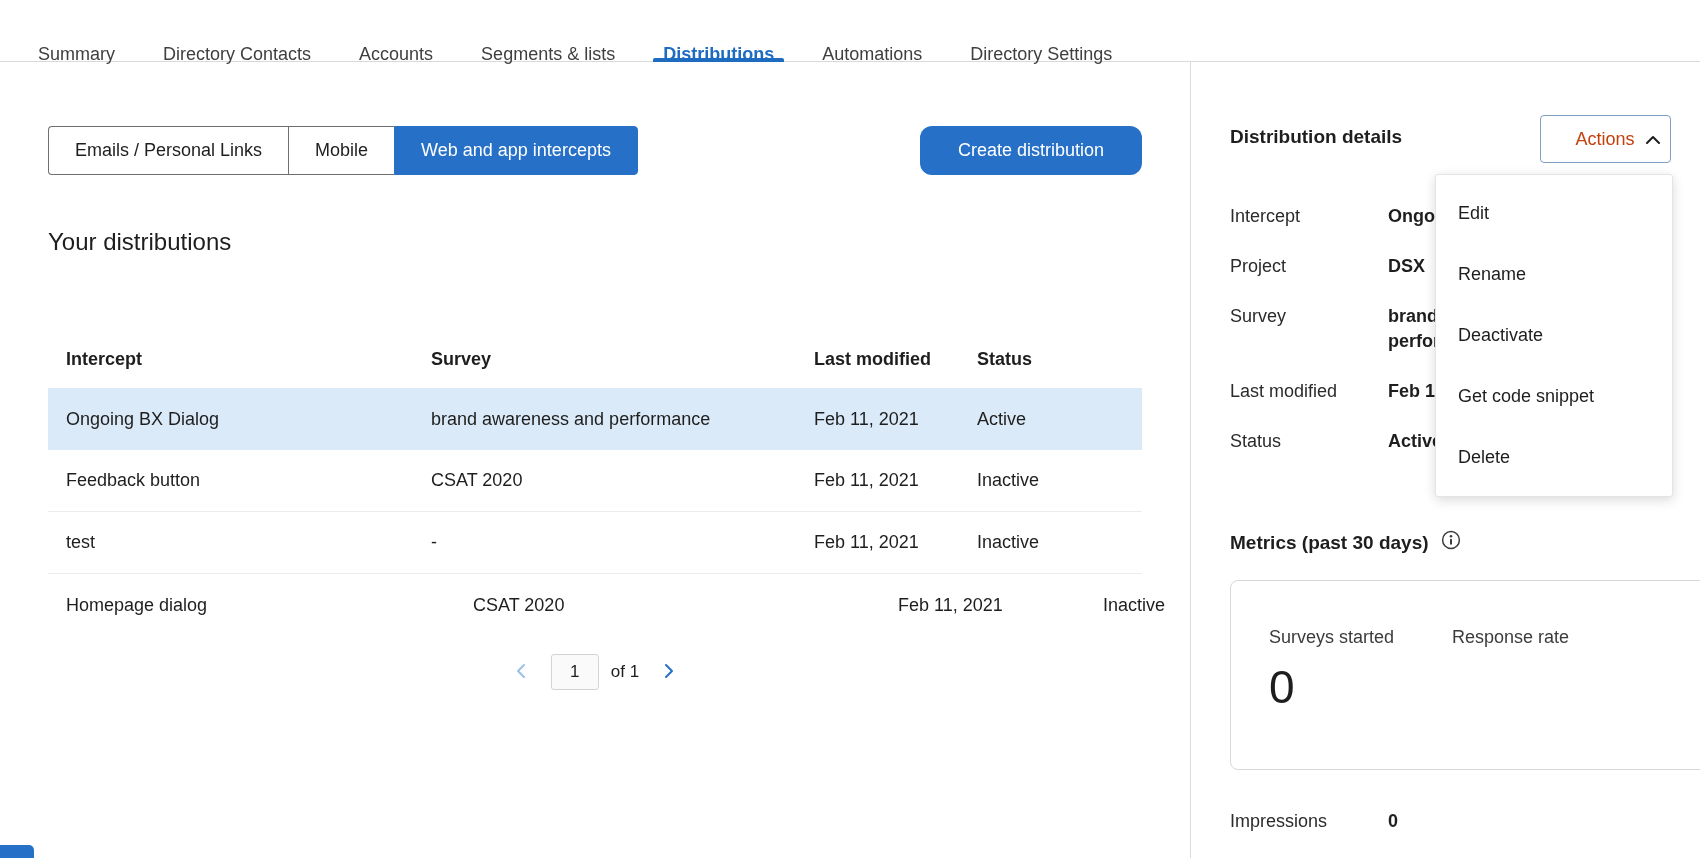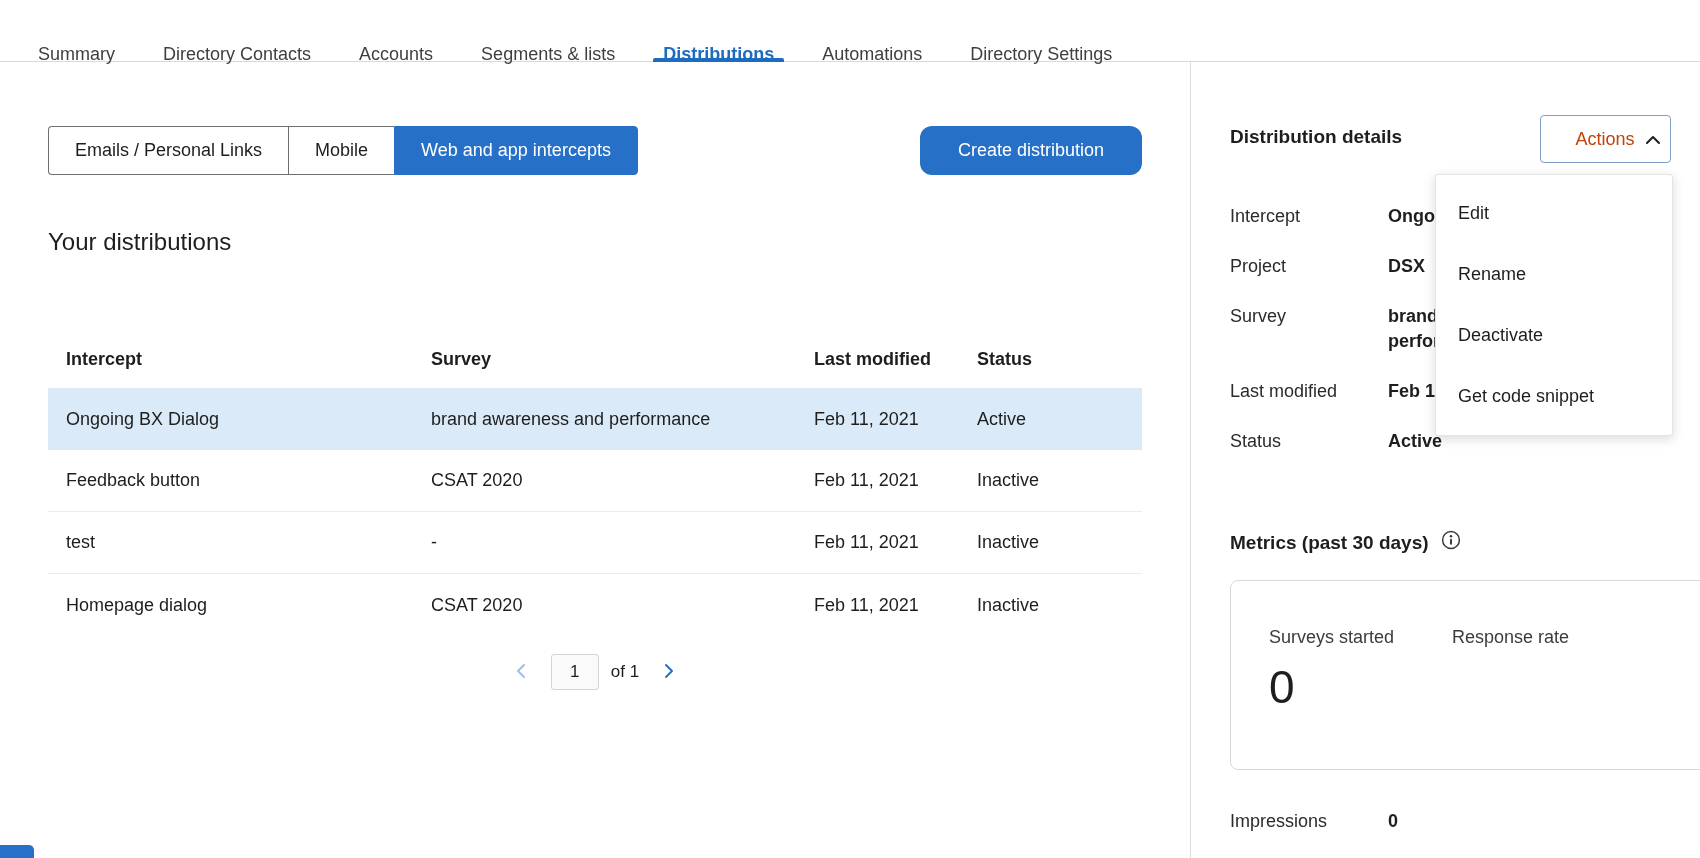--- a/index.html
+++ b/index.html
@@ -51,21 +51,21 @@
 
   
   .dist-table { position: absolute; top: 331px; left: 48px; width: 1094px; }
   .t-row {
     display: grid; grid-template-columns: 383px 383px 163px 165px;
     align-items: center; font-size: 18px;
   }
   .t-row > div:first-child { padding-left: 18px; }
   .t-head { height: 57px; font-weight: 700; }
   .t-body .t-row { height: 62px; border-bottom: 1px solid #ececec; }
-  .t-body .t-row:last-child { border-bottom: none; }
+  .t-body .t-row:last-child { border-bottom: none; gap: 42px; }
   .t-row.selected { background: #dbeaf8; border-bottom: none; }
 
   
   .pagination {
     position: absolute; top: 654px; left: 48px; width: 1094px;
     display: flex; align-items: center; justify-content: center; gap: 12px;
   }
   .page-chev { width: 36px; height: 36px; display: flex; align-items: center; justify-content: center; }
   .page-box {
     width: 48px; height: 36px; background: #fafafa; border: 1px solid #d4d4d4;
@@ -235,20 +235,21 @@
       <span class="field-label">Status</span>
       <span class="field-value">Active</span>
     </div>
   </div>
 
   <div class="actions-menu">
     <div class="menu-item">Edit</div>
     <div class="menu-item">Rename</div>
     <div class="menu-item">Deactivate</div>
     <div class="menu-item">Get code snippet</div>
+    <div class="menu-item">Delete</div>
   </div>
 
   <div class="metrics-title">
     <span>Metrics (past 30 days)</span>
     <span>
       <svg width="20" height="20" viewBox="0 0 20 20">
         <circle cx="10" cy="10" r="8.4" fill="none" stroke="#3c3c3c" stroke-width="1.5"></circle>
         <circle cx="10" cy="6.2" r="1.3" fill="#3c3c3c"></circle>
         <rect x="9" y="8.8" width="2" height="6" rx="1" fill="#3c3c3c"></rect>
       </svg>

